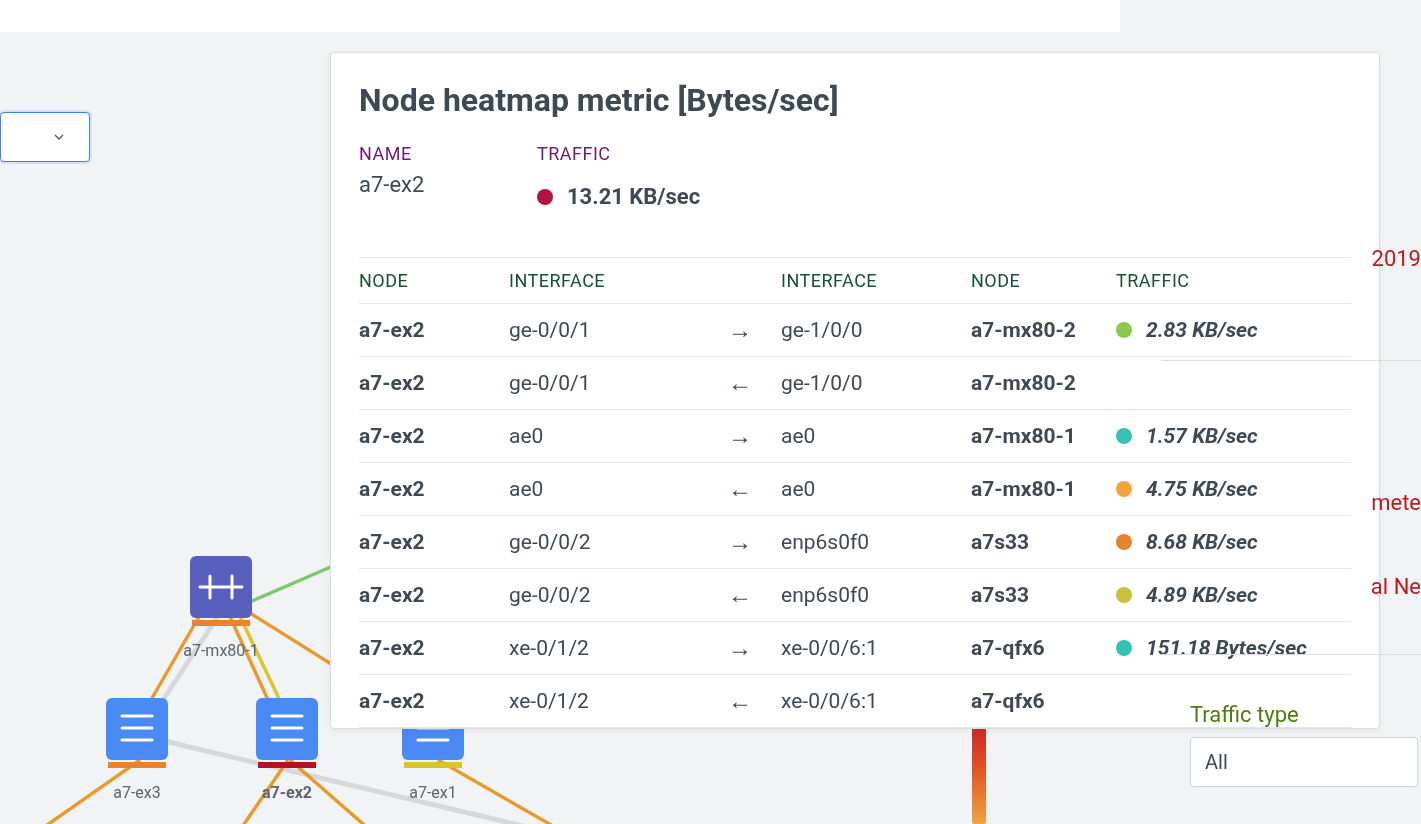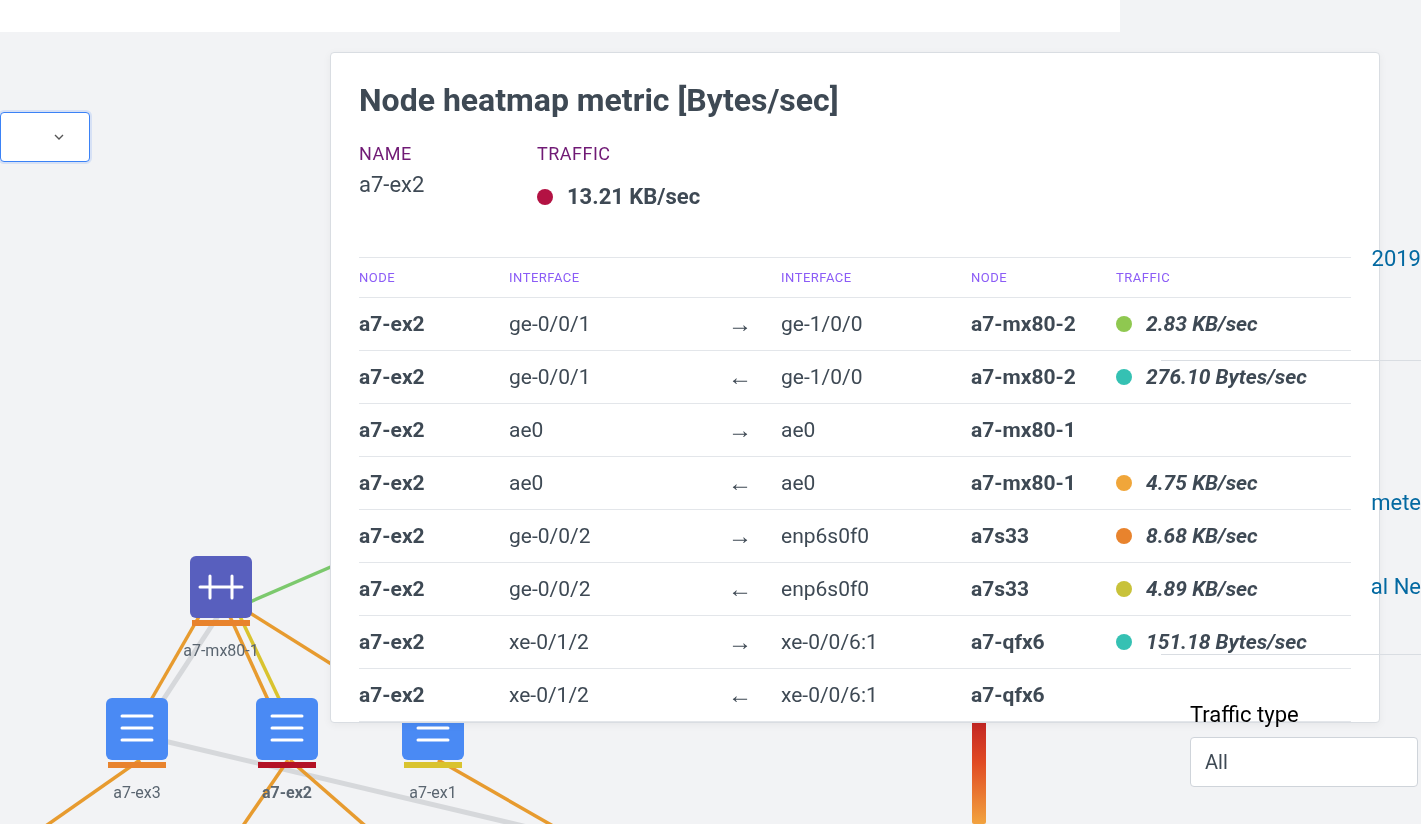--- a/index.html
+++ b/index.html
@@ -74,54 +74,54 @@
   }
   .meta-traffic-val { font-size: 22px; font-weight: 700; color: #3e4954; }
   .table-wrap { margin-top: 48px; border-top: 1px solid #e3e6ea; }
   .table-header, .table-row {
     display: flex;
     align-items: center;
     padding: 12px 0;
     border-bottom: 1px solid #e3e6ea;
   }
   .table-header {
-    font-size: 13px;
-    color: #8b5cf6;
+    font-size: 18px;
+    color: #14532d;
     letter-spacing: 0.5px;
   }
   .table-row {
     font-size: 21px;
     color: #3e4954;
   }
   .col-node1 { width: 150px; font-weight: 700; }
   .col-if1   { width: 190px; }
   .col-arrow { width: 82px; display:flex; justify-content:center; }
   .col-if2   { width: 190px; }
   .col-node2 { width: 145px; font-weight: 700; }
   .col-traf  { display: flex; align-items: center; gap: 14px; flex:1; }
   .table-header .col-node1,
   .table-header .col-node2 { font-weight: 400; }
   .traf-val { font-weight: 700; font-style: italic; }
   .arrow-icon { font-size: 24px; color: #3e4954; }
   
   .right-frag {
     position: absolute;
     right: 0;
-    color: #0369a1;
+    color: #b91c1c;
     font-size: 22px;
   }
   .right-line { position: absolute; right: 0; height: 1px; background: #d9dde2; width: 260px; }
   .traffic-type-block {
     position: absolute;
     left: 1190px;
     top: 702px;
   }
   .traffic-type-label {
     font-size: 22px;
-    color: #000000;
+    color: #4d7c0f;
     margin-bottom: 10px;
   }
   .traffic-type-select {
     width: 228px;
     height: 50px;
     border: 1px solid #cfd4da;
     border-radius: 4px;
     background: #fff;
     display: flex;
     align-items: center;
@@ -281,33 +281,33 @@
           </div>
         </div>
         <div class="table-row">
           <div class="col-node1">a7-ex2</div>
           <div class="col-if1">ge-0/0/1</div>
           <div class="col-arrow">
             <span class="arrow-icon">←</span>
           </div>
           <div class="col-if2">ge-1/0/0</div>
           <div class="col-node2">a7-mx80-2</div>
-          <div class="col-traf">
-            <span class="dot" style="background:#35c1b3"></span>
-            <span class="traf-val">276.10 Bytes/sec</span>
-          </div>
         </div>
         <div class="table-row">
           <div class="col-node1">a7-ex2</div>
           <div class="col-if1">ae0</div>
           <div class="col-arrow">
             <span class="arrow-icon">→</span>
           </div>
           <div class="col-if2">ae0</div>
           <div class="col-node2">a7-mx80-1</div>
+          <div class="col-traf">
+            <span class="dot" style="background:#35c1b3"></span>
+            <span class="traf-val">1.57 KB/sec</span>
+          </div>
         </div>
         <div class="table-row">
           <div class="col-node1">a7-ex2</div>
           <div class="col-if1">ae0</div>
           <div class="col-arrow">
             <span class="arrow-icon">←</span>
           </div>
           <div class="col-if2">ae0</div>
           <div class="col-node2">a7-mx80-1</div>
           <div class="col-traf">

